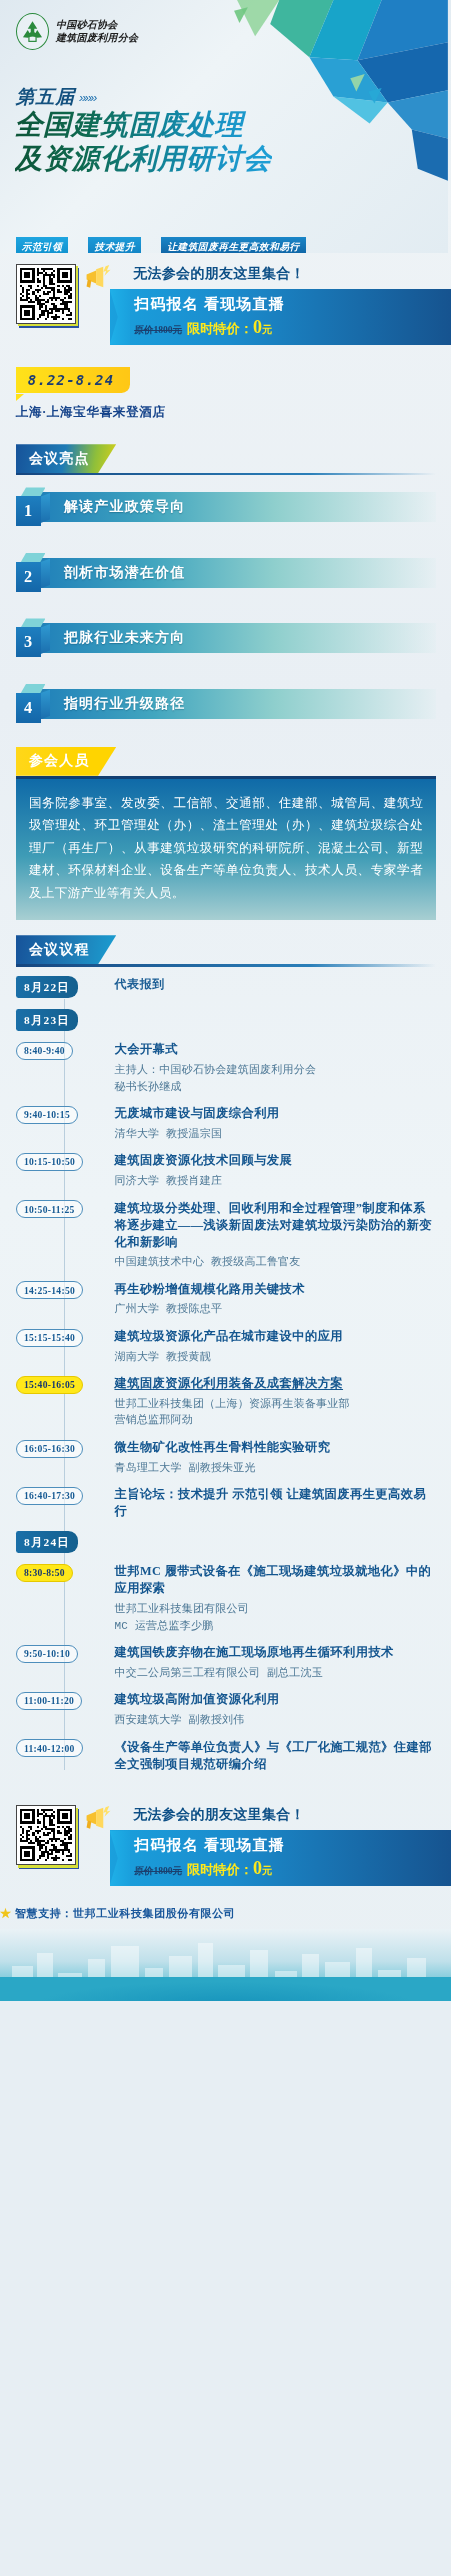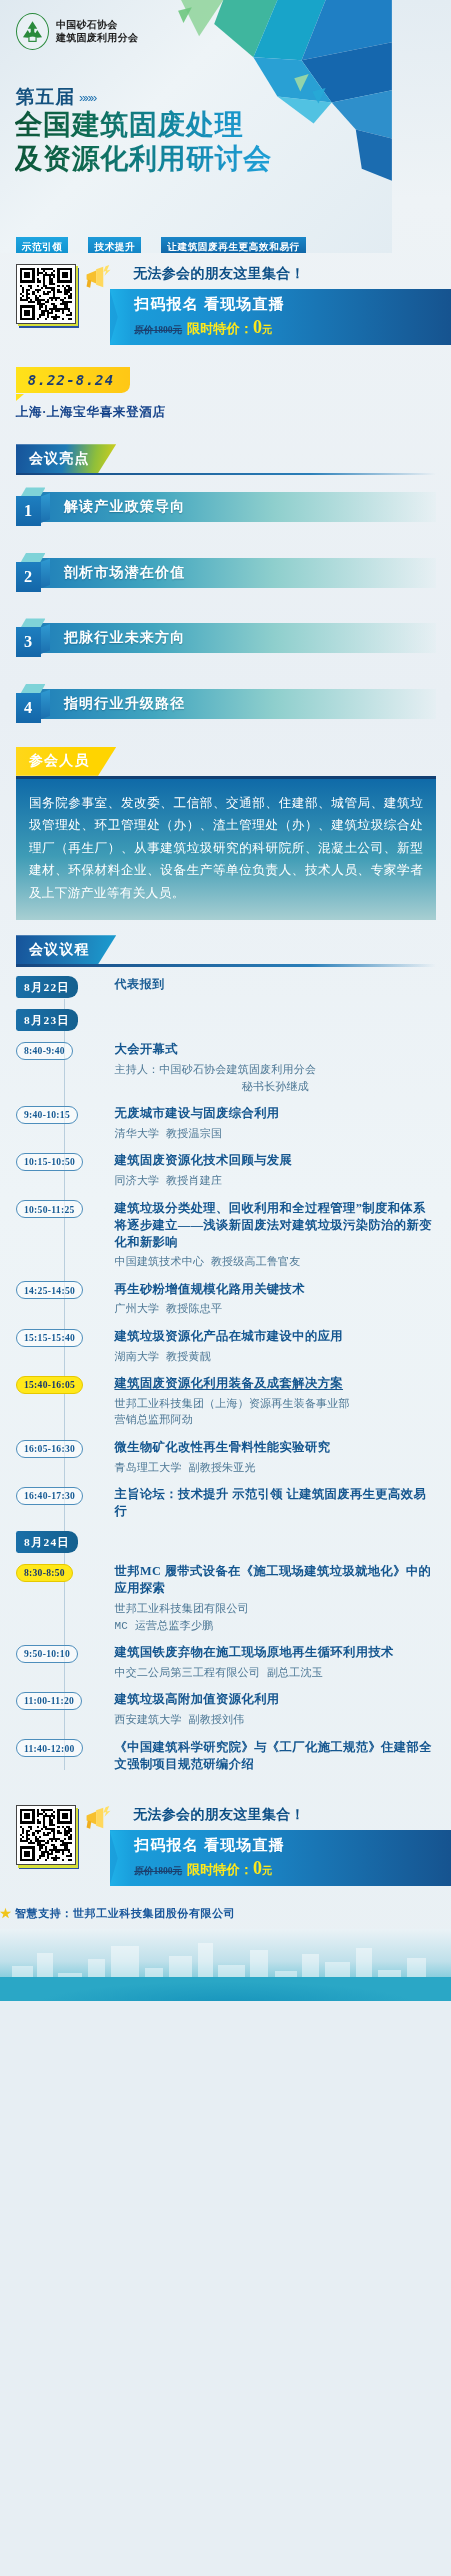--- a/index.html
+++ b/index.html
@@ -7,22 +7,22 @@
   body {
     font-family:"Liberation Sans","DejaVu Sans",sans-serif;
     background:#e7eef3;
     width:452px;
     position:relative;
     overflow-x:hidden;
   }
   .page { width:452px; position:relative; background:linear-gradient(180deg,#e3ecf2 0%,#eef3f6 10%,#e9eff4 35%,#eef4f7 60%,#e9f0f4 100%); }
 
   
-  .hero { position:relative; width:392px; height:253px; overflow:hidden;
-          background:linear-gradient(135deg,#dfe9f0 0%,#eef4f7 40%,#e2ecf2 100%); }
+  .hero { position:relative; width:448px; height:253px; overflow:hidden;
+          background:linear-gradient(135deg,#dfe9f0 0%,#eef4f7 40%,#e2ecf2 100%);font-style:italic; }
   .logo-row { position:absolute; left:15.7px; top:13.2px; display:flex; align-items:center; gap:7.2px; z-index:4;}
   .logo-mark { width:33px; height:37px; border-radius:50%; border:1.2px solid #2a8a3c; position:relative;
                display:flex; align-items:center; justify-content:center; background:rgba(255,255,255,.25); }
   .logo-mark svg { display:block; }
   .logo-text { line-height:1.28; color:#1f1f1f; font-size:10px; font-weight:700; letter-spacing:0.3px;}
   .logo-text div { white-space:nowrap; }
 
   .edition { position:absolute; left:15.7px; top:84px; z-index:4; display:flex; align-items:center; gap:3.6px;justify-content:flex-end;}
   .edition .num { font-family:"Liberation Serif","DejaVu Serif",serif; font-size:18.7px; font-weight:700; color:#14517f; letter-spacing:1.2px;}
   .edition .chev { color:#2273b0; font-size:13.2px; letter-spacing:-1.8px; font-weight:400; }
@@ -529,21 +529,21 @@
           </div>
           <div class="ag-item">
             <div class="ag-left"><span class="daypill">8月23日</span></div>
             <div class="ag-right"></div>
           </div>
           <div class="ag-item">
             <div class="ag-left"><span class="timepill">8:40-9:40</span></div>
             <div class="ag-right">
               <div class="ag-title">大会开幕式</div>
               <div class="ag-sub">主持人：中国砂石协会建筑固废利用分会</div>
-              <div class="ag-sub" style="margin-top: 0px; text-align: center;">秘书长孙继成</div>
+              <div class="ag-sub" style="margin-top: 0px;">秘书长孙继成</div>
             </div>
           </div>
           <div class="ag-item">
             <div class="ag-left"><span class="timepill">9:40-10:15</span></div>
             <div class="ag-right">
               <div class="ag-title">无废城市建设与固废综合利用</div>
               <div class="ag-sub">清华大学  教授温宗国</div>
             </div>
           </div>
           <div class="ag-item">
@@ -617,21 +617,21 @@
           <div class="ag-item">
             <div class="ag-left"><span class="timepill">11:00-11:20</span></div>
             <div class="ag-right">
               <div class="ag-title">建筑垃圾高附加值资源化利用</div>
               <div class="ag-sub">西安建筑大学  副教授刘伟</div>
             </div>
           </div>
           <div class="ag-item">
             <div class="ag-left"><span class="timepill">11:40-12:00</span></div>
             <div class="ag-right">
-              <div class="ag-title">《中国建筑科学研究院》与《工厂化施工规范》住建部全文强制项目规范研编介绍</div>
+              <div class="ag-title">《设备生产等单位负责人》与《工厂化施工规范》住建部全文强制项目规范研编介绍</div>
             </div>
           </div>
         </div>
     </div>
   </div>
 
   <div class="reg">
     <div class="reg-inner">
       <div class="qr-wrap">
         <div class="qr-shadow"></div>

